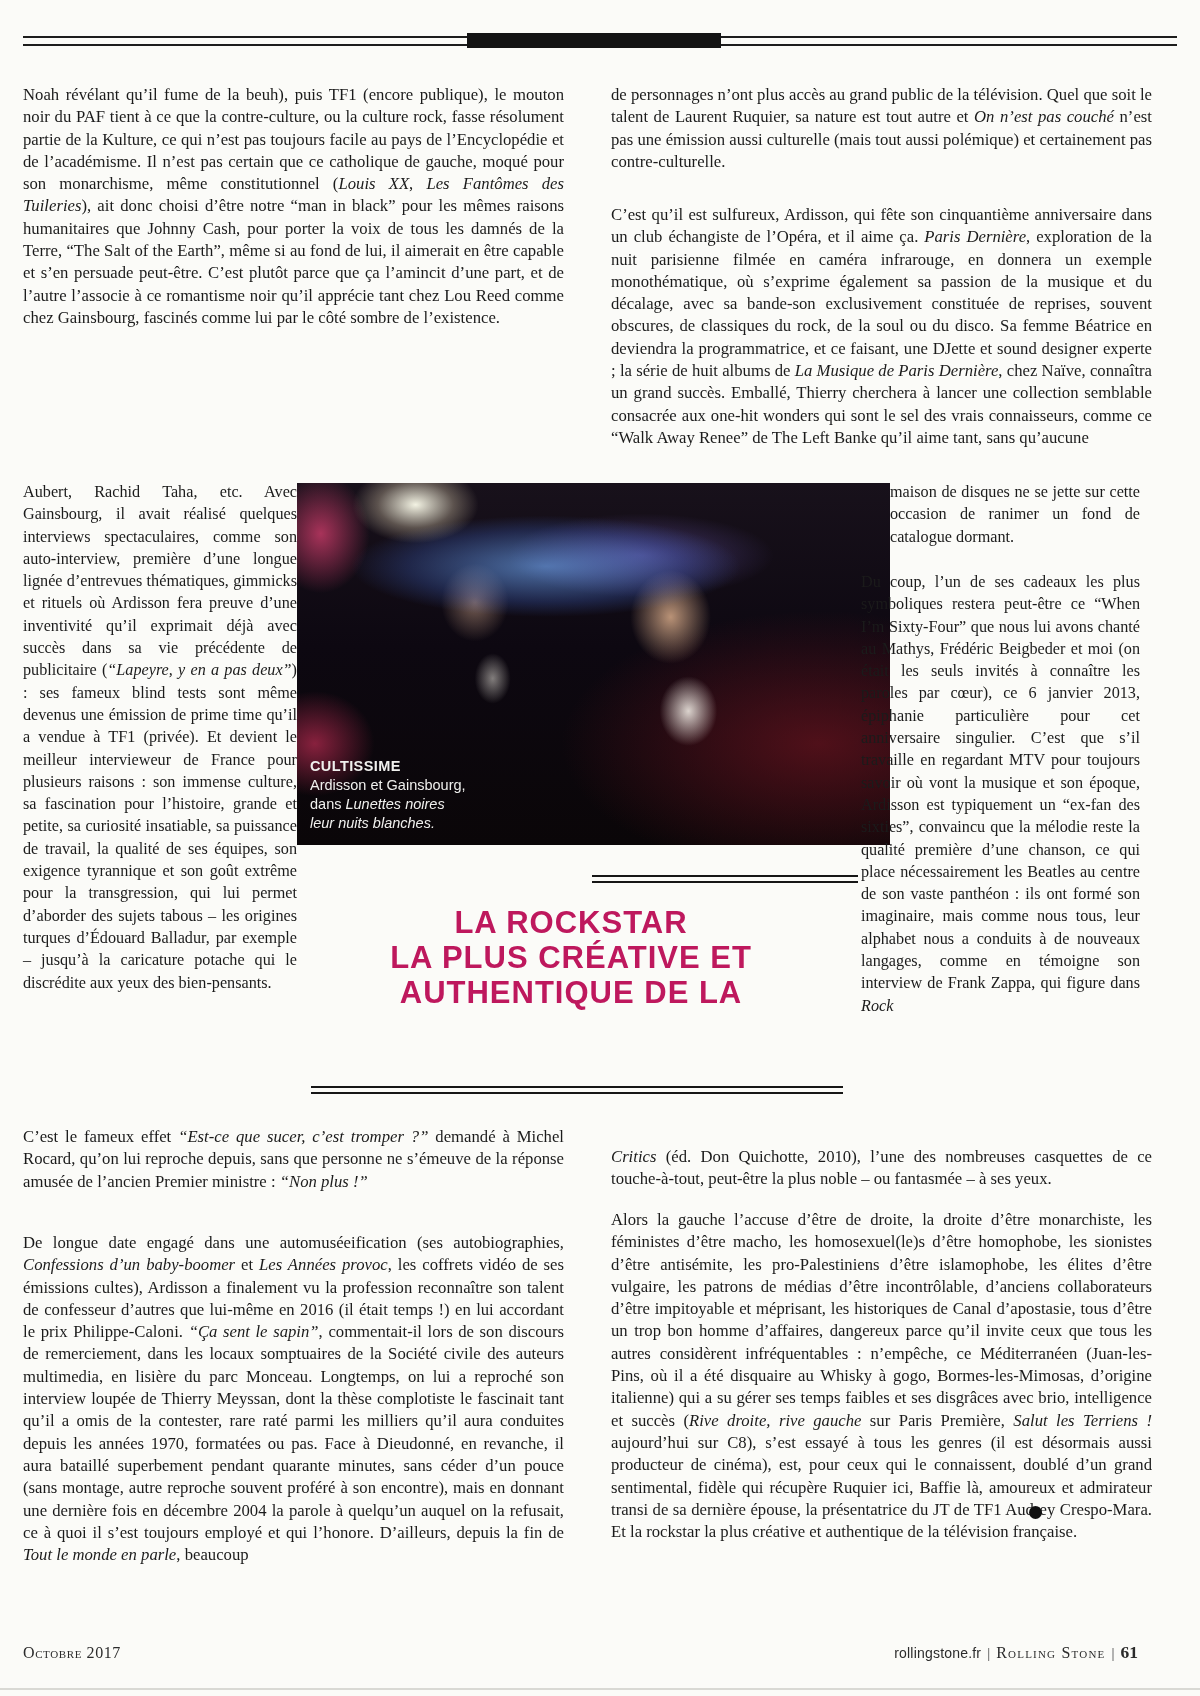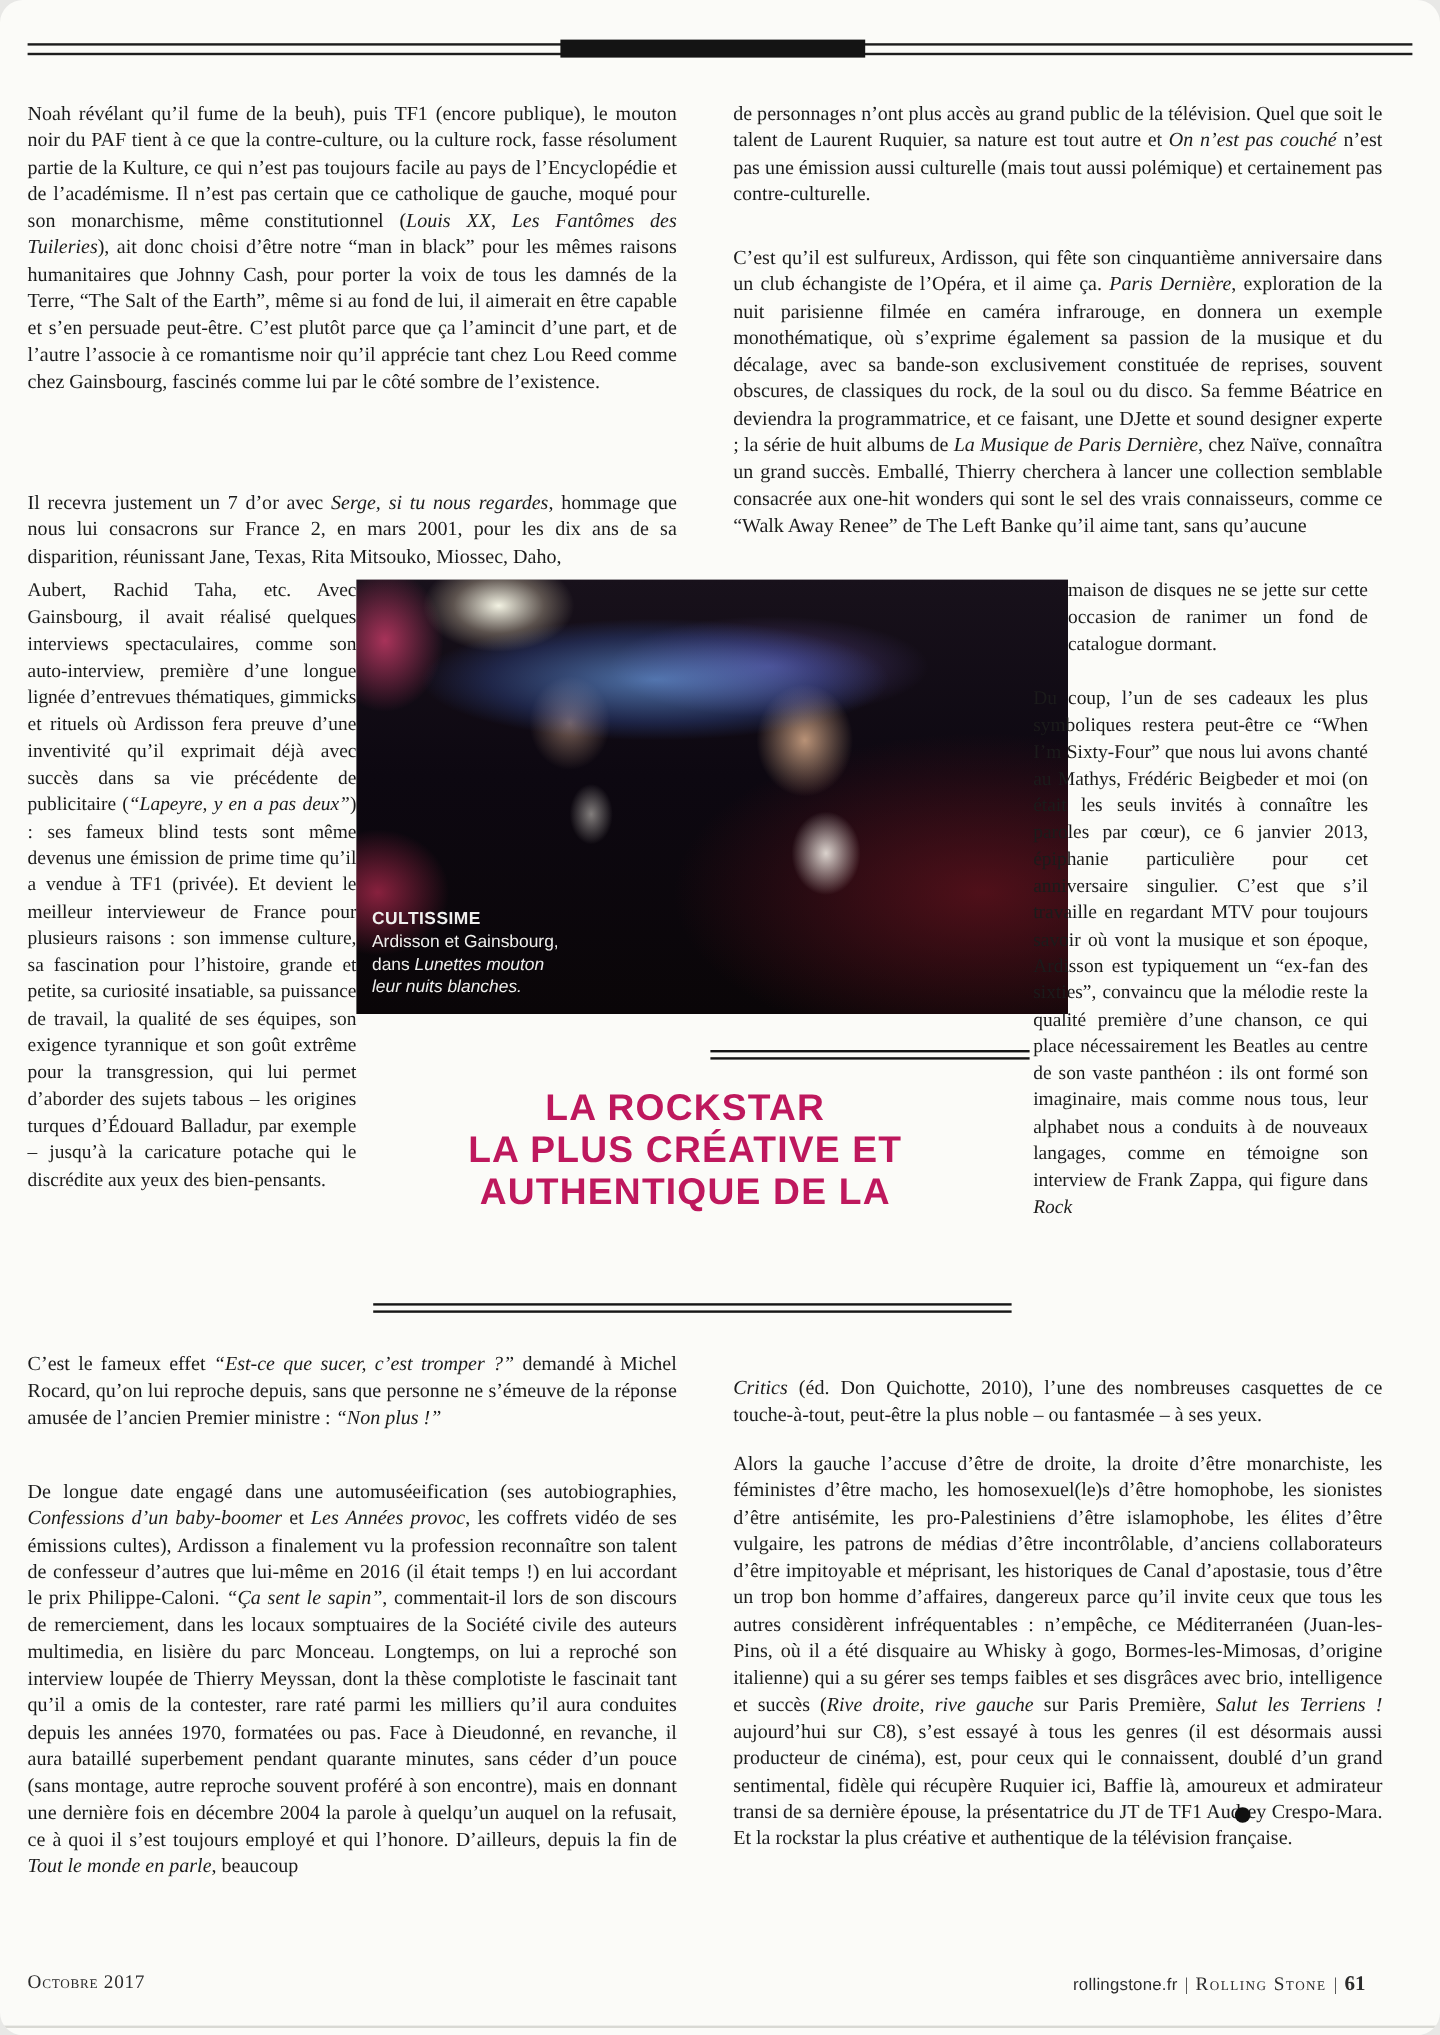--- a/index.html
+++ b/index.html
@@ -1,16 +1,16 @@
 <!DOCTYPE html>
 <html lang="fr"><head>
 <meta charset="utf-8">
 <style>
   html,body{margin:0;padding:0;background:#e8e8e6;}
-  .page{position:relative;width:1200px;height:1696px;margin:0 auto;background:#fbfbf8;overflow:hidden;border-radius:19px;}
+  .page{position:relative;width:1200px;height:1696px;margin:0 auto;background:#fbfbf8;overflow:hidden;}
 
   
   .toprule{position:absolute;left:23px;top:36px;width:1154px;height:6px;
     border-top:2.5px solid #1d1d1d;border-bottom:2.5px solid #1d1d1d;}
   .topbar{position:absolute;left:467px;top:33px;width:254px;height:15px;background:#141414;}
 
   
   .tx{position:absolute;width:541px;text-align:justify;
     font-family:"Liberation Serif",serif;font-size:16.7px;line-height:22.3px;
     color:#1b1b1b;margin:0;}
@@ -63,30 +63,29 @@
 </style>
 </head>
 <body>
 
 <div class="page">
 
   <div class="toprule"></div>
   <div class="topbar"></div>
 
   <p class="tx colL" style="top:84px"><span>Noah révélant qu’il fume de la beuh), puis TF1 (encore publique), le mouton noir du PAF tient à ce que la contre-culture, ou la culture rock, fasse résolument partie de la Kulture, ce qui n’est pas toujours facile au pays de l’Encyclopédie et de l’académisme. Il n’est pas certain que ce catholique de gauche, moqué pour son monarchisme, même constitutionnel (</span><i>Louis XX</i><span>, </span><i>Les Fantômes des Tuileries</i><span>), ait donc choisi d’être notre “man in black” pour les mêmes raisons humanitaires que Johnny Cash, pour porter la voix de tous les damnés de la Terre, “The Salt of the Earth”, même si au fond de lui, il aimerait en être capable et s’en persuade peut-être. C’est plutôt parce que ça l’amincit d’une part, et de l’autre l’associe à ce romantisme noir qu’il apprécie tant chez Lou Reed comme chez Gainsbourg, fascinés comme lui par le côté sombre de l’existence.</span></p>
-  <p class="tx colL" style="top:408px"><span>Il recevra justement un 7 d’or avec </span><i>Serge, si tu nous regardes</i><span>, hommage que nous lui consacrons sur France 2, en mars 2001, pour les dix ans de sa disparition, réunissant Jane, Texas, Rita Mitsouko, Miossec, Daho,</span></p>
   <p class="tx narrowL" style="top:481px"><span>Aubert, Rachid Taha, etc. Avec Gainsbourg, il avait réalisé quelques interviews spectaculaires, comme son auto-interview, première d’une longue lignée d’entrevues thématiques, gimmicks et rituels où Ardisson fera preuve d’une inventivité qu’il exprimait déjà avec succès dans sa vie précédente de publicitaire (</span><i>“Lapeyre, y en a pas deux”</i><span>) : ses fameux blind tests sont même devenus une émission de prime time qu’il a vendue à TF1 (privée). Et devient le meilleur intervieweur de France pour plusieurs raisons : son immense culture, sa fascination pour l’histoire, grande et petite, sa curiosité insatiable, sa puissance de travail, la qualité de ses équipes, son exigence tyrannique et son goût extrême pour la transgression, qui lui permet d’aborder des sujets tabous – les origines turques d’Édouard Balladur, par exemple – jusqu’à la caricature potache qui le discrédite aux yeux des bien-pensants.</span></p>
   <p class="tx colL" style="top:1126px"><span>C’est le fameux effet </span><i>“Est-ce que sucer, c’est tromper ?”</i><span> demandé à Michel Rocard, qu’on lui reproche depuis, sans que personne ne s’émeuve de la réponse amusée de l’ancien Premier ministre : </span><i>“Non plus !”</i></p>
   <p class="tx colL" style="top:1232px"><span>De longue date engagé dans une automuséeification (ses autobiographies, </span><i>Confessions d’un baby-boomer</i><span> et </span><i>Les Années provoc</i><span>, les coffrets vidéo de ses émissions cultes), Ardisson a finalement vu la profession reconnaître son talent de confesseur d’autres que lui-même en 2016 (il était temps !) en lui accordant le prix Philippe-Caloni. </span><i>“Ça sent le sapin”</i><span>, commentait-il lors de son discours de remerciement, dans les locaux somptuaires de la Société civile des auteurs multimedia, en lisière du parc Monceau. Longtemps, on lui a reproché son interview loupée de Thierry Meyssan, dont la thèse complotiste le fascinait tant qu’il a omis de la contester, rare raté parmi les milliers qu’il aura conduites depuis les années 1970, formatées ou pas. Face à Dieudonné, en revanche, il aura bataillé superbement pendant quarante minutes, sans céder d’un pouce (sans montage, autre reproche souvent proféré à son encontre), mais en donnant une dernière fois en décembre 2004 la parole à quelqu’un auquel on la refusait, ce à quoi il s’est toujours employé et qui l’honore. D’ailleurs, depuis la fin de </span><i>Tout le monde en parle</i><span>, beaucoup</span></p>
 
   <div class="photo">
     <div class="caption">
       <div class="kick">CULTISSIME</div>
       <div><span>Ardisson et Gainsbourg,</span></div>
-      <div><span>dans </span><i>Lunettes mouton</i></div>
+      <div><span>dans </span><i>Lunettes noires</i></div>
       <div><i>leur nuits blanches.</i></div>
     </div>
   </div>
 
   <div class="rule2 ruleTopQ"></div>
   <div class="pq">
     <div>LA ROCKSTAR</div>
     <div>LA PLUS CRÉATIVE ET</div>
     <div>AUTHENTIQUE DE LA</div>
   </div>

